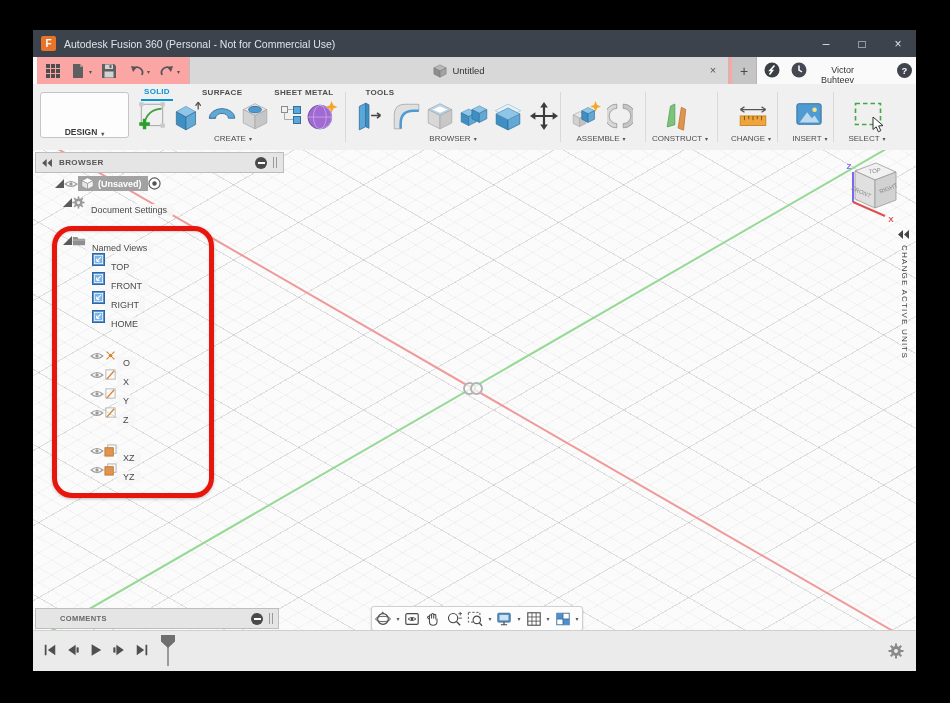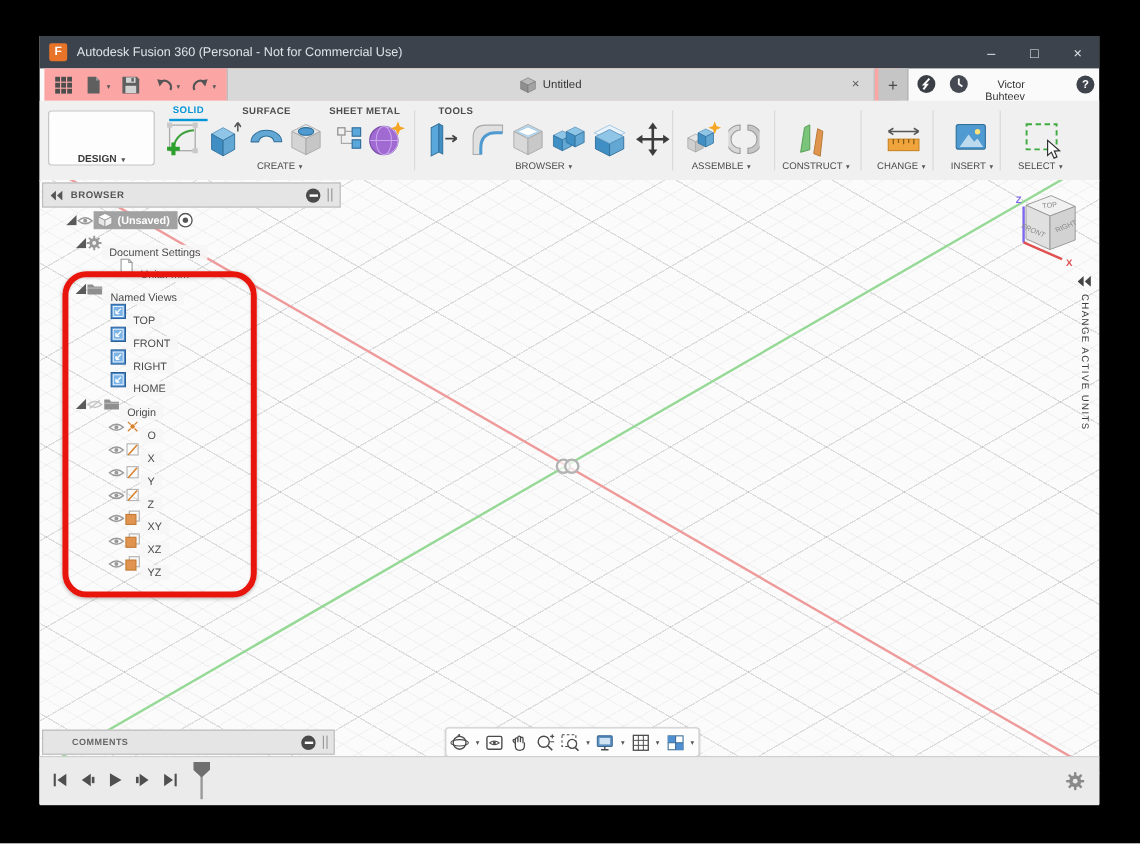--- a/index.html
+++ b/index.html
@@ -396,29 +396,20 @@
               <rect x="7" y="0.5" width="2" height="15" transform="rotate(90 8 8)"></rect>
               <rect x="7" y="0.5" width="2" height="15" transform="rotate(135 8 8)"></rect>
               <circle cx="8" cy="8" r="5"></circle>
             </g>
             <circle cx="8" cy="8" r="2" fill="#f2f2f2"></circle>
           </svg>
         </span>
     <span class="tlabel">Document Settings</span>
   </div>
 
-  <div class="tree-row" style="top:183px;padding-left:65px">
-    <span class="tico">
-          <svg width="11" height="13" viewBox="0 0 12 14">
-            <path d="M1 1h7l3 3v9H1z" fill="#fff" stroke="#999"></path>
-            <path d="M8 1v3h3" fill="none" stroke="#999"></path>
-          </svg>
-        </span>
-    <span class="tlabel">Units: mm</span>
-  </div>
 
   <div class="tree-row" style="top:202px;padding-left:28px">
     <span class="expander"></span>
     <span class="tico">
           <svg width="14" height="11" viewBox="0 0 16 12">
             <path d="M1 2h5l1.5 2H15v7.5H1z" fill="#8f8f8f"></path>
             <path d="M1 5.5h14" stroke="#c9c9c9" stroke-width=".8"></path>
           </svg>
         </span>
     <span class="tlabel">Named Views</span>
@@ -458,36 +449,20 @@
     <span class="tico">
           <svg width="13" height="13" viewBox="0 0 14 14">
             <rect x=".5" y=".5" width="13" height="13" fill="#4d8fd1" stroke="#2c5f96"></rect>
             <rect x="2.5" y="2.5" width="9" height="9" fill="#7db4e8" stroke="#fff" stroke-width=".8"></rect>
             <path d="M9.5 4.5 L5 9 M5 9 h3 M5 9 v-3" stroke="#fff" stroke-width="1.2" fill="none"></path>
           </svg>
         </span>
     <span class="tlabel">HOME</span>
   </div>
 
-  <div class="tree-row" style="top:298px;padding-left:28px">
-    <span class="expander"></span>
-    <span class="tico">
-          <svg width="14" height="10" viewBox="0 0 16 12">
-            <path d="M1 6 Q8 0 15 6 Q8 12 1 6Z" fill="none" stroke="#c8c8c8" stroke-width="1.4"></path>
-            <path d="M3 10 L13 2" stroke="#c8c8c8" stroke-width="1.4"></path>
-          </svg>
-        </span>
-    <span class="tico">
-          <svg width="14" height="11" viewBox="0 0 16 12">
-            <path d="M1 2h5l1.5 2H15v7.5H1z" fill="#8f8f8f"></path>
-            <path d="M1 5.5h14" stroke="#c9c9c9" stroke-width=".8"></path>
-          </svg>
-        </span>
-    <span class="tlabel">Origin</span>
-  </div>
 
   <div class="tree-row" style="top:317px;padding-left:55px">
     <span class="tico">
           <svg width="14" height="10" viewBox="0 0 16 12">
             <path d="M1 6 Q8 0 15 6 Q8 12 1 6Z" fill="none" stroke="#9a9a9a" stroke-width="1.4"></path>
             <circle cx="8" cy="6" r="2" fill="#9a9a9a"></circle>
           </svg>
         </span>
     <span class="tico">
           <svg width="13" height="13" viewBox="0 0 14 14">
@@ -536,35 +511,20 @@
             <circle cx="8" cy="6" r="2" fill="#9a9a9a"></circle>
           </svg>
         </span>
     <span class="tico">
           <svg width="13" height="13" viewBox="0 0 14 14">
             <rect x="2" y="2" width="10" height="10" fill="none" stroke="#b5b5b5"></rect>
             <path d="M3 12 L11 3" stroke="#d9822b" stroke-width="1.4"></path>
           </svg>
         </span>
     <span class="tlabel">Z</span>
-  </div>
-  <div class="tree-row" style="top:393px;padding-left:55px">
-    <span class="tico">
-          <svg width="14" height="10" viewBox="0 0 16 12">
-            <path d="M1 6 Q8 0 15 6 Q8 12 1 6Z" fill="none" stroke="#9a9a9a" stroke-width="1.4"></path>
-            <circle cx="8" cy="6" r="2" fill="#9a9a9a"></circle>
-          </svg>
-        </span>
-    <span class="tico">
-          <svg width="13" height="13" viewBox="0 0 14 14">
-            <rect x="4" y="1" width="9" height="9" fill="none" stroke="#b0b0b0"></rect>
-            <rect x="1" y="4" width="9" height="9" fill="#e0944f" stroke="#c27a35"></rect>
-          </svg>
-        </span>
-    <span class="tlabel">XY</span>
   </div>
   <div class="tree-row" style="top:412px;padding-left:55px">
     <span class="tico">
           <svg width="14" height="10" viewBox="0 0 16 12">
             <path d="M1 6 Q8 0 15 6 Q8 12 1 6Z" fill="none" stroke="#9a9a9a" stroke-width="1.4"></path>
             <circle cx="8" cy="6" r="2" fill="#9a9a9a"></circle>
           </svg>
         </span>
     <span class="tico">
           <svg width="13" height="13" viewBox="0 0 14 14">

